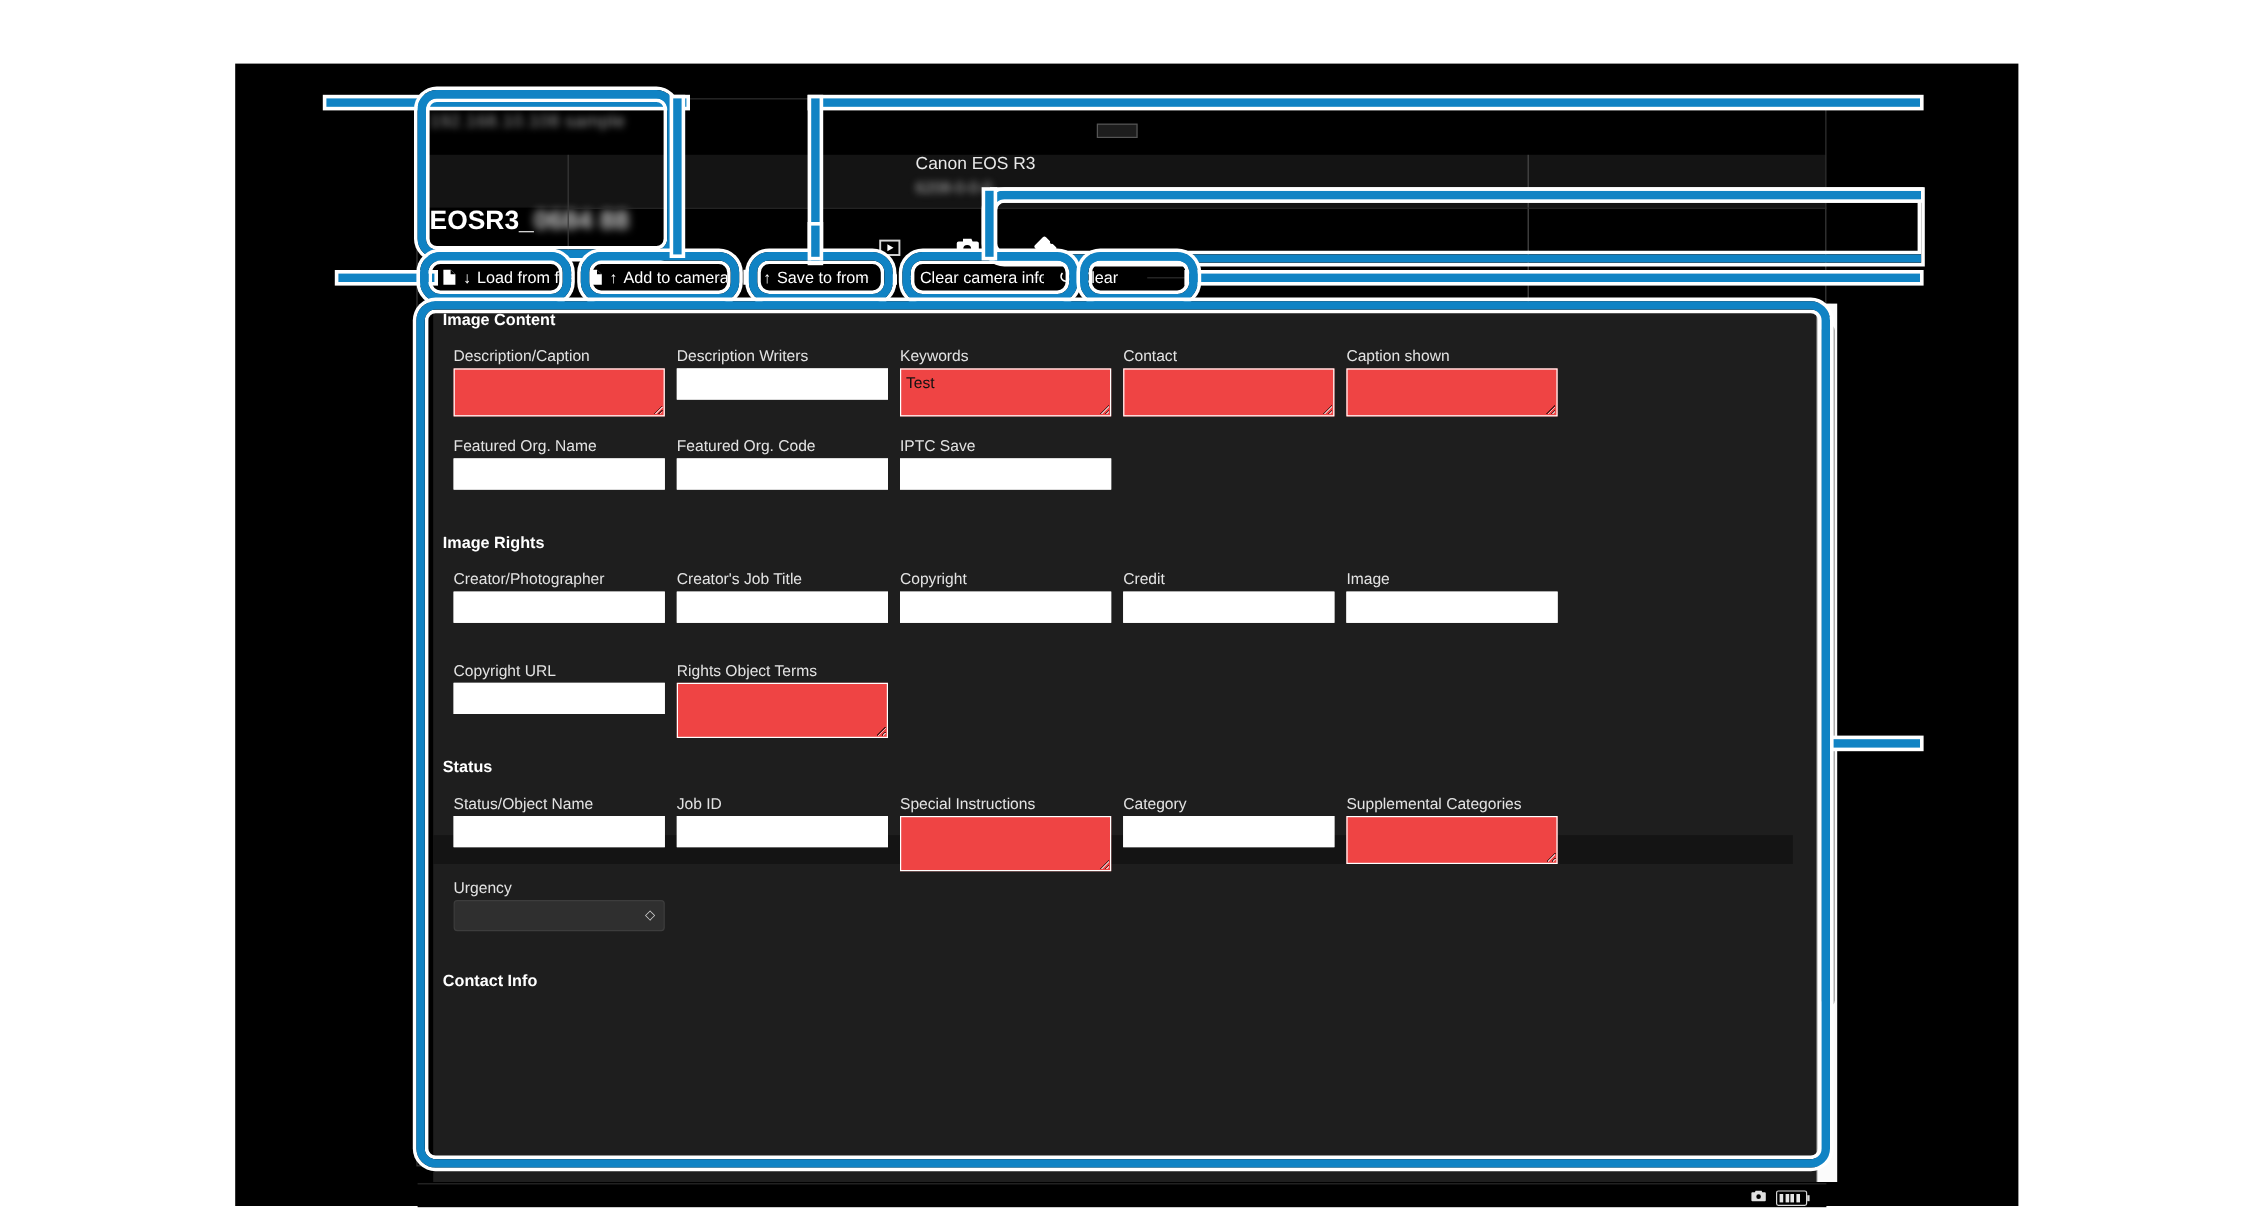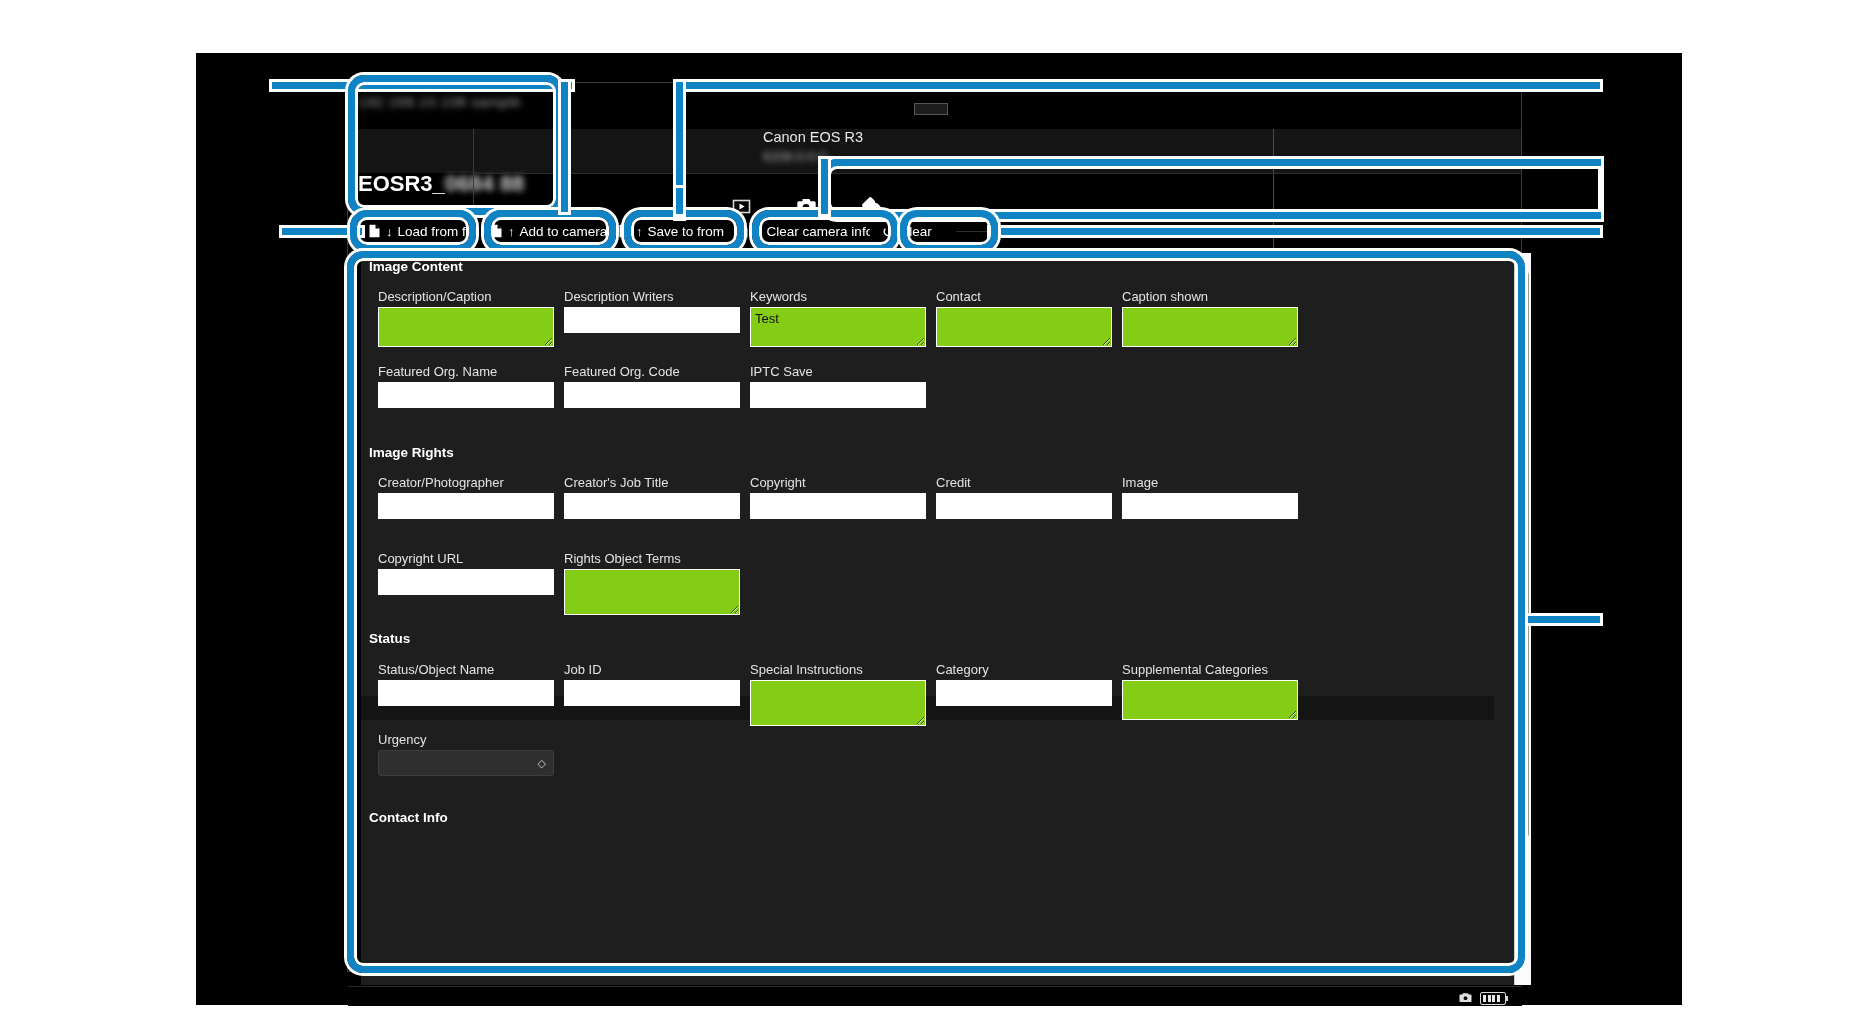--- a/index.html
+++ b/index.html
@@ -97,21 +97,21 @@
   .fld label{
     display:block;font-size:13px;color:#e3e3e3;margin-bottom:3px;white-space:nowrap;
   }
   .fld input.tx{
     display:block;width:100%;height:26px;box-sizing:border-box;
     background:#ffffff;border:1px solid #ffffff;color:#111;
     font-family:"Liberation Sans",sans-serif;font-size:13px;padding:2px 4px;outline:none;
   }
   .fld textarea.ta{
     display:block;width:100%;box-sizing:border-box;
-    background:#84cc16;border:1px solid #ffffff;color:#111;
+    background:#ef4444;border:1px solid #ffffff;color:#111;
     font-family:"Liberation Sans",sans-serif;font-size:13px;padding:3px 4px;
     resize:both;outline:none;overflow:hidden;
   }
   .fld select.sel{
     display:block;width:100%;height:26px;box-sizing:border-box;
     background:#2f2f2f;border:1px solid #3d3d3d;color:#dcdcdc;
     font-family:"Liberation Sans",sans-serif;font-size:13px;padding:2px 4px;
     -webkit-appearance:none;appearance:none;outline:none;border-radius:3px;
   }
   .selwrap{position:relative;}

